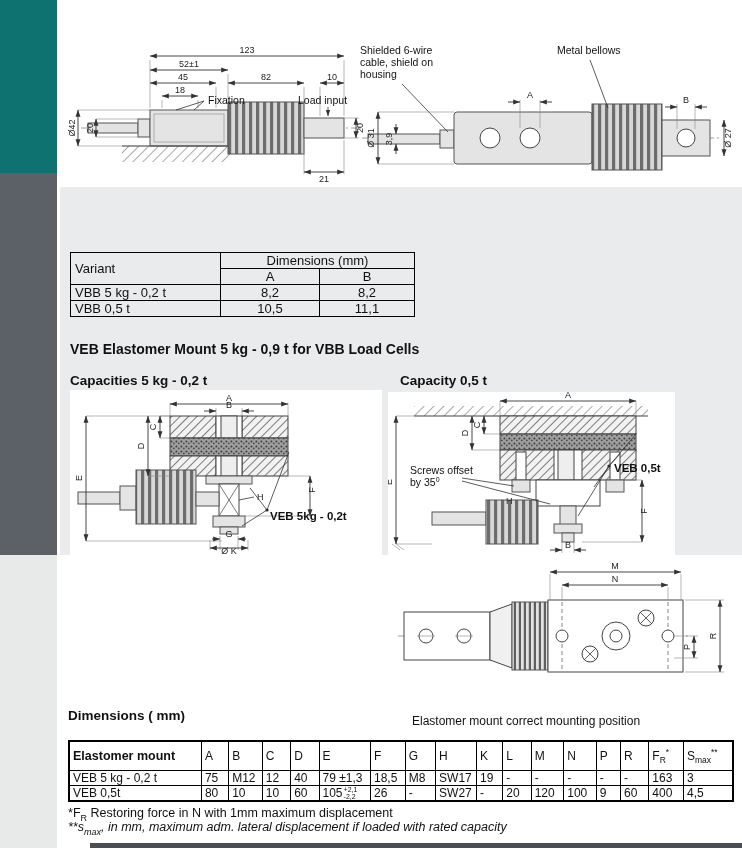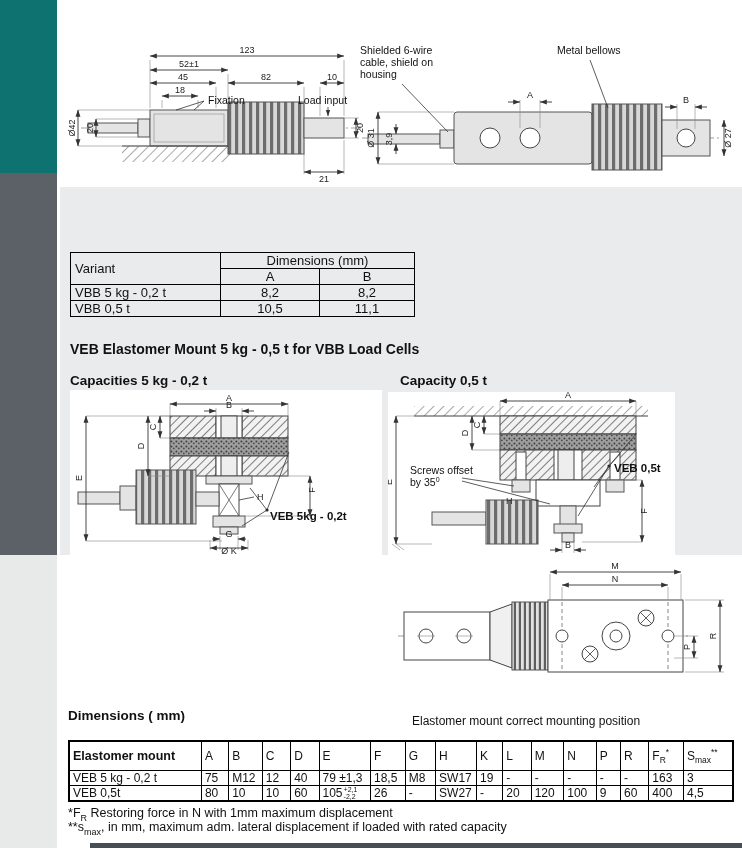--- a/index.html
+++ b/index.html
@@ -211,21 +211,21 @@
       <td class="num">8,2</td>
     </tr>
     <tr>
       <td class="vcol">VBB 0,5 t</td>
       <td class="num">10,5</td>
       <td class="num">11,1</td>
     </tr>
   </tbody>
     </table>
 
-  <div class="abs h2" style="left:70px;top:341px;">VEB Elastomer Mount 5 kg - 0,5 t for VBB Load Cells</div>
+  <div class="abs h2" style="left:70px;top:341px;">VEB Elastomer Mount 5 kg - 0,9 t for VBB Load Cells</div>
   <div class="abs h3" style="left:70px;top:373px;">Capacities 5 kg - 0,2 t</div>
   <div class="abs h3" style="left:400px;top:373px;">Capacity 0,5 t</div>
 
   <svg class="abs" style="left:70px;top:390px;" width="312" height="165" viewBox="0 0 312 165">
     <g>
       <rect x="100" y="26" width="46" height="22" fill="url(#hatch)" stroke="#444"></rect>
       <rect x="172" y="26" width="46" height="22" fill="url(#hatch)" stroke="#444"></rect>
       <rect x="146" y="26" width="26" height="22" fill="#fff" stroke="#444"></rect>
       <rect x="151" y="26" width="16" height="22" fill="#eee" stroke="#444"></rect>
       <rect x="100" y="48" width="118" height="18" fill="url(#dots)" stroke="#444"></rect>
@@ -482,19 +482,19 @@
       <td>60</td>
       <td>400</td>
       <td>4,5</td>
     </tr>
   </tbody>
     </table>
 
   <div class="abs fnote" style="left:68px;top:806px;">
     <span>*</span><span>F</span><sub>R</sub><span> Restoring force in N with 1mm maximum displacement</span>
   </div>
-  <div class="abs fnote" style="left:68px;top:820px;">
+  <div class="abs fnote" style="left:68px;top:820px;font-style:italic;">
     <span>**</span><span>s</span><sub>max</sub><span>, in mm, maximum adm. lateral displacement if loaded with rated capacity</span>
   </div>
 
   <div class="abs bottombar"></div>
 
 </div>
 
 </body></html>

